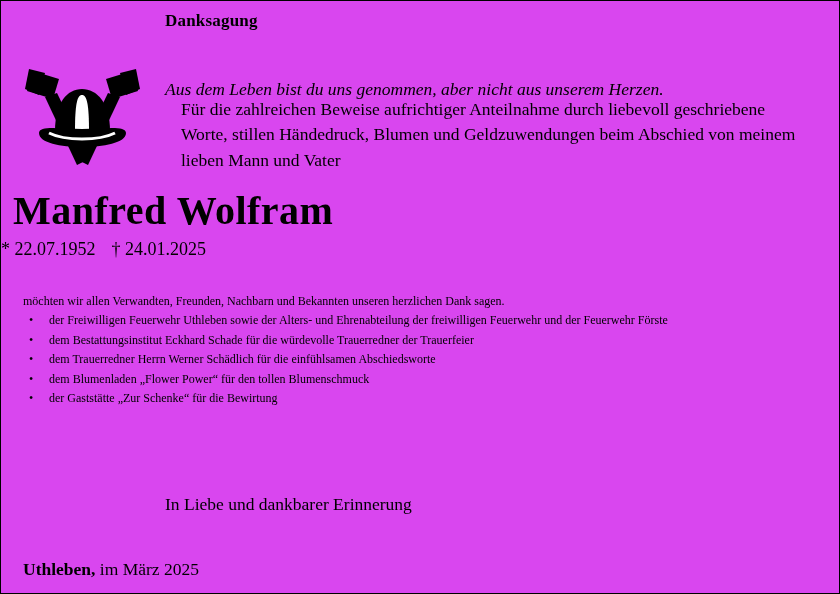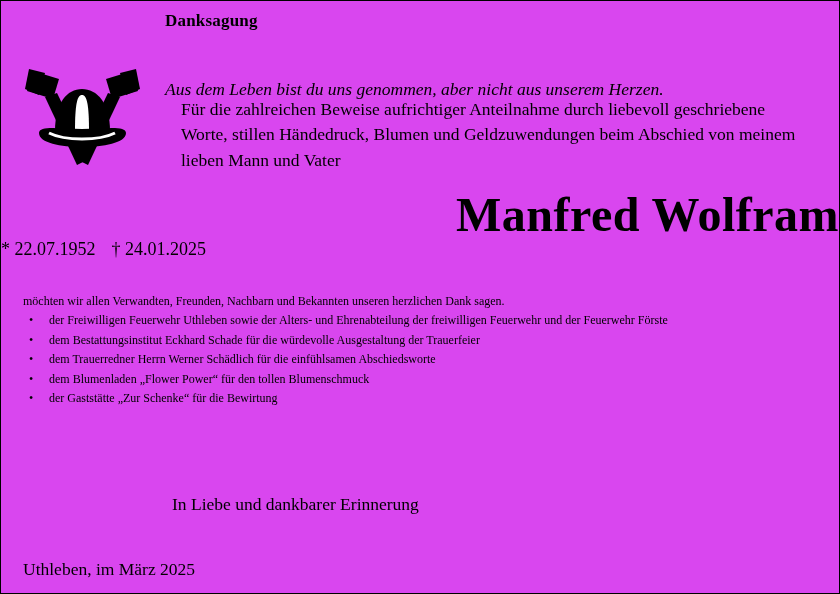--- a/index.html
+++ b/index.html
@@ -50,23 +50,23 @@
     top: 96px;
     width: 630px;
     font-size: 17.5px;
     line-height: 1.45;
   }
   .name {
     position: absolute;
     left: 12px;
     right: 0;
     top: 186px;
-    text-align: right;
-    font-weight: bold;
-    font-size: 48px;
+    text-align: left;
+    font-weight: bold;
+    font-size: 40px;
     letter-spacing: 0.5px;
   }
   .dates {
     position: absolute;
     left: 0;
     right: 0;
     top: 238px;
     text-align: left;
     font-size: 18px;
   }
@@ -100,33 +100,32 @@
   }
   .list li.nojustify {
     text-align: left;
   }
   .closing {
     position: absolute;
     left: 164px;
     top: 490px;
     font-size: 17.5px;
     line-height: 1.5;
-    margin-left: 7px;
   }
   .closing .bold {
     font-weight: bold;
   }
   .place {
     position: absolute;
     left: 22px;
     top: 558px;
     font-size: 17.5px;
   }
   .place .bold {
-    font-weight: normal;
+    font-weight: bold;
     margin-top: 16px;
   }
 </style>
 </head>
 <body>
 
 <div class="page">
 
   <div class="emblem">
     <svg viewBox="0 0 135 112" width="135" height="112" aria-hidden="true">
@@ -167,21 +166,21 @@
 
   <div class="body-text">
     <div>möchten wir allen Verwandten, Freunden, Nachbarn und Bekannten unseren herzlichen Dank sagen.</div>
     <ul class="list">
       <li>
         <span class="bullet">•</span>
         <span>der Freiwilligen Feuerwehr Uthleben sowie der Alters- und Ehrenabteilung der freiwilligen Feuerwehr und der Feuerwehr Förste</span>
       </li>
       <li class="nojustify">
         <span class="bullet">•</span>
-        <span>dem Bestattungsinstitut Eckhard Schade für die würdevolle Ausgestaltung der Trauerfeier</span>
+        <span>dem Bestattungsinstitut Eckhard Schade für die würdevolle Trauerredner der Trauerfeier</span>
       </li>
       <li class="nojustify">
         <span class="bullet">•</span>
         <span>dem Trauerredner Herrn Werner Schädlich für die einfühlsamen Abschiedsworte</span>
       </li>
       <li class="nojustify">
         <span class="bullet">•</span>
         <span>dem Blumenladen „Flower Power“ für den tollen Blumenschmuck</span>
       </li>
       <li class="nojustify">

